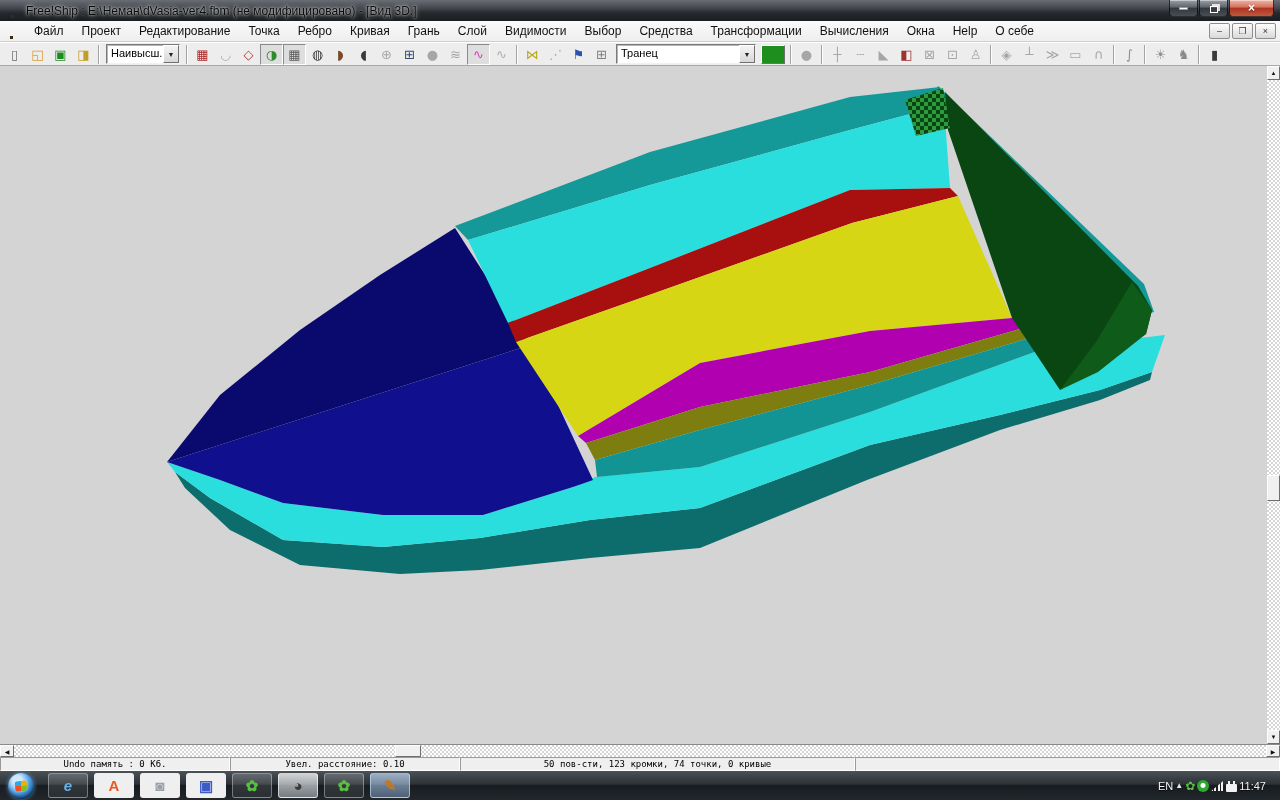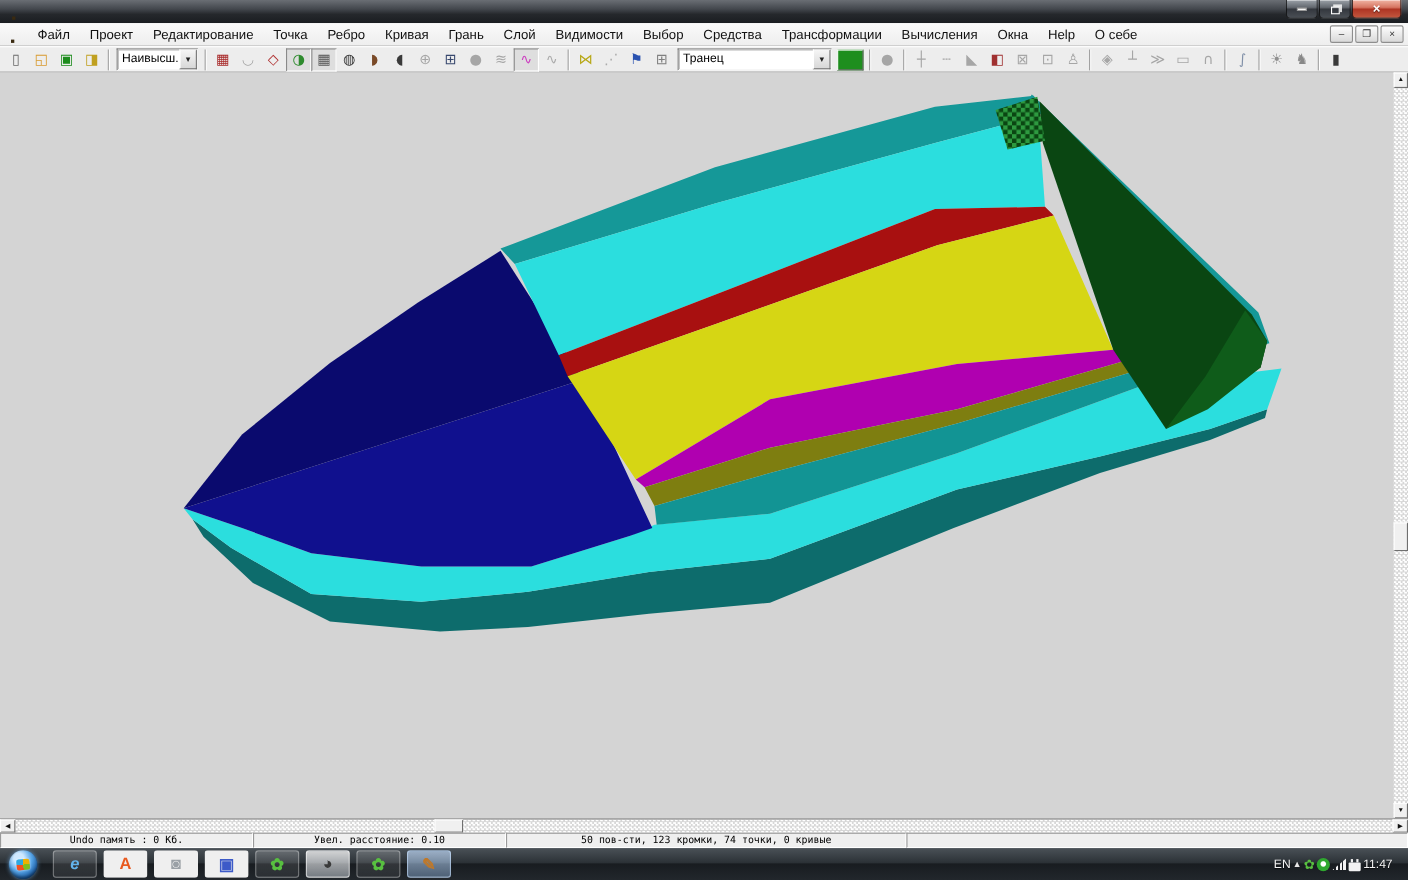--- a/index.html
+++ b/index.html
@@ -100,20 +100,21 @@
   .plug { width:11px; height:8px; background:#f2f2f2; border-radius:1px; position:relative; margin-top:4px; }
   .plug::before { content:""; position:absolute; top:-3px; left:2px; width:2px; height:3px;
     background:#f2f2f2; box-shadow:5px 0 0 #f2f2f2; }
   .clock { font-size:11px; color:#f2f2f2; text-shadow:0 1px 1px rgba(0,0,0,.7); }
 </style>
 </head>
 <body>
 
 <div class="titlebar">
   <span class="app-ico"><span class="balloon"></span></span>
+  <span class="title-text">Free!Ship : E:\Неман\dVasia-ver4.fbm (не модифицировано) - [Вид 3D.]</span>
   <div class="caption-btns">
     <div class="cap-btn min">
         <span class="glyph-min"></span>
       </div>
     <div class="cap-btn rest">
         <span class="glyph-rest"></span>
       </div>
     <div class="cap-btn close">
         <span class="glyph-x">×</span>
       </div>
@@ -257,21 +258,21 @@
 </div>
 <div class="hscroll chk">
   <div class="sb-btn" style="left:0;top:0;width:14px;height:12px;">◀</div>
   <div class="sb-thumb" style="left:395px;top:0;width:26px;height:12px;"></div>
   <div class="sb-btn" style="right:0;top:0;width:14px;height:12px;">▶</div>
 </div>
 
 <div class="statusbar">
   <div class="st-panel" style="width:230px;">Undo память : 0 Кб.</div>
   <div class="st-panel" style="width:230px;">Увел. расстояние: 0.10</div>
-  <div class="st-panel" style="width:364px;">50 пов-сти, 123 кромки, 74 точки, 0 кривые</div>
+  <div class="st-panel" style="width:395px;">50 пов-сти, 123 кромки, 74 точки, 0 кривые</div>
   <div class="st-panel" style="flex:1;"></div>
 </div>
 
 <div class="taskbar">
   <div class="orb">
       <span class="flag"></span>
     </div>
   <div id="task-apps" style="display:flex;align-items:center;">
       <button class="task-btn o">
         <span style="color: rgb(99, 180, 236); font-style: italic; font-weight: bold;">e</span>

